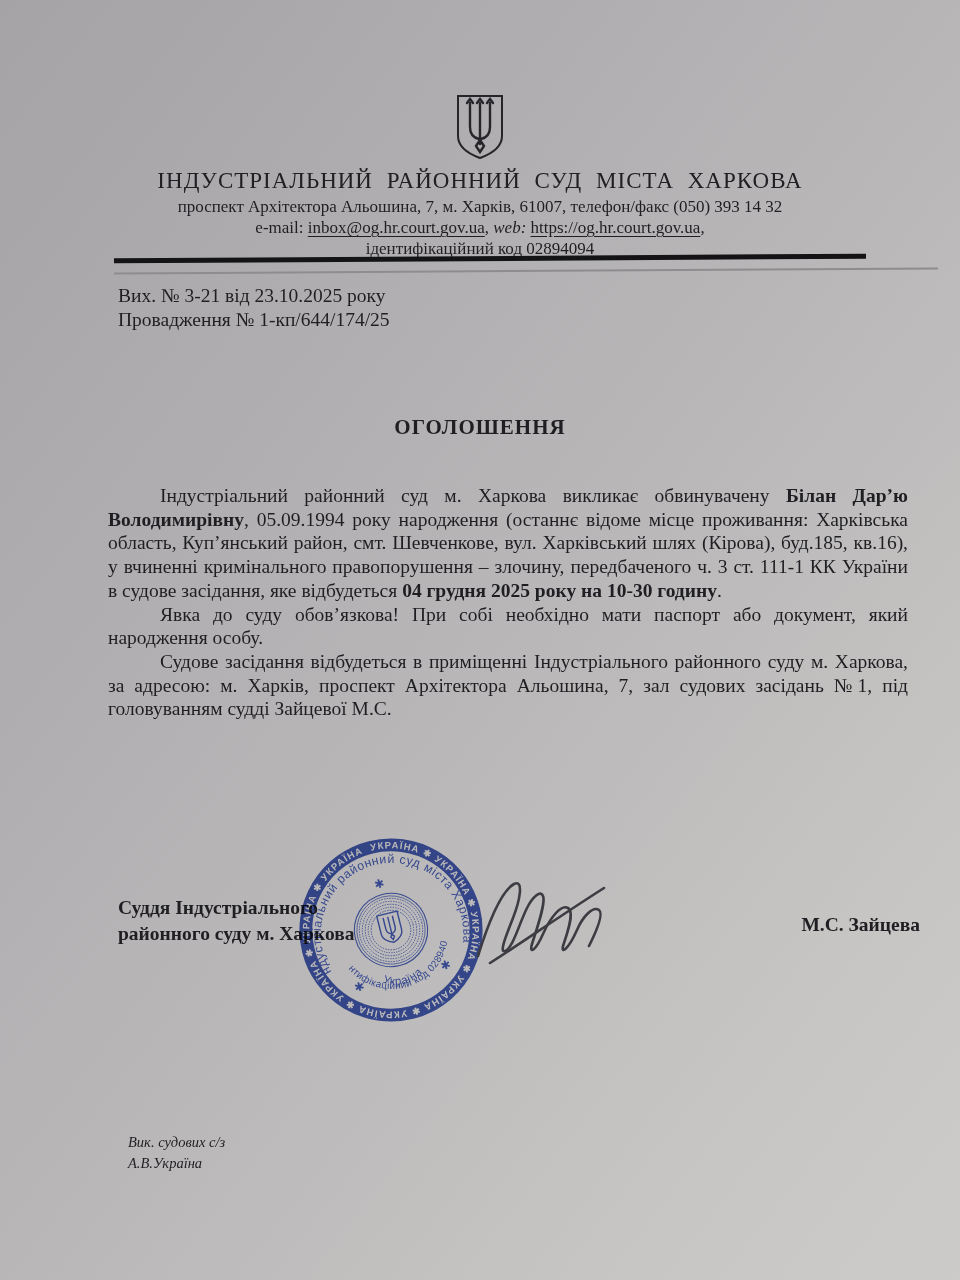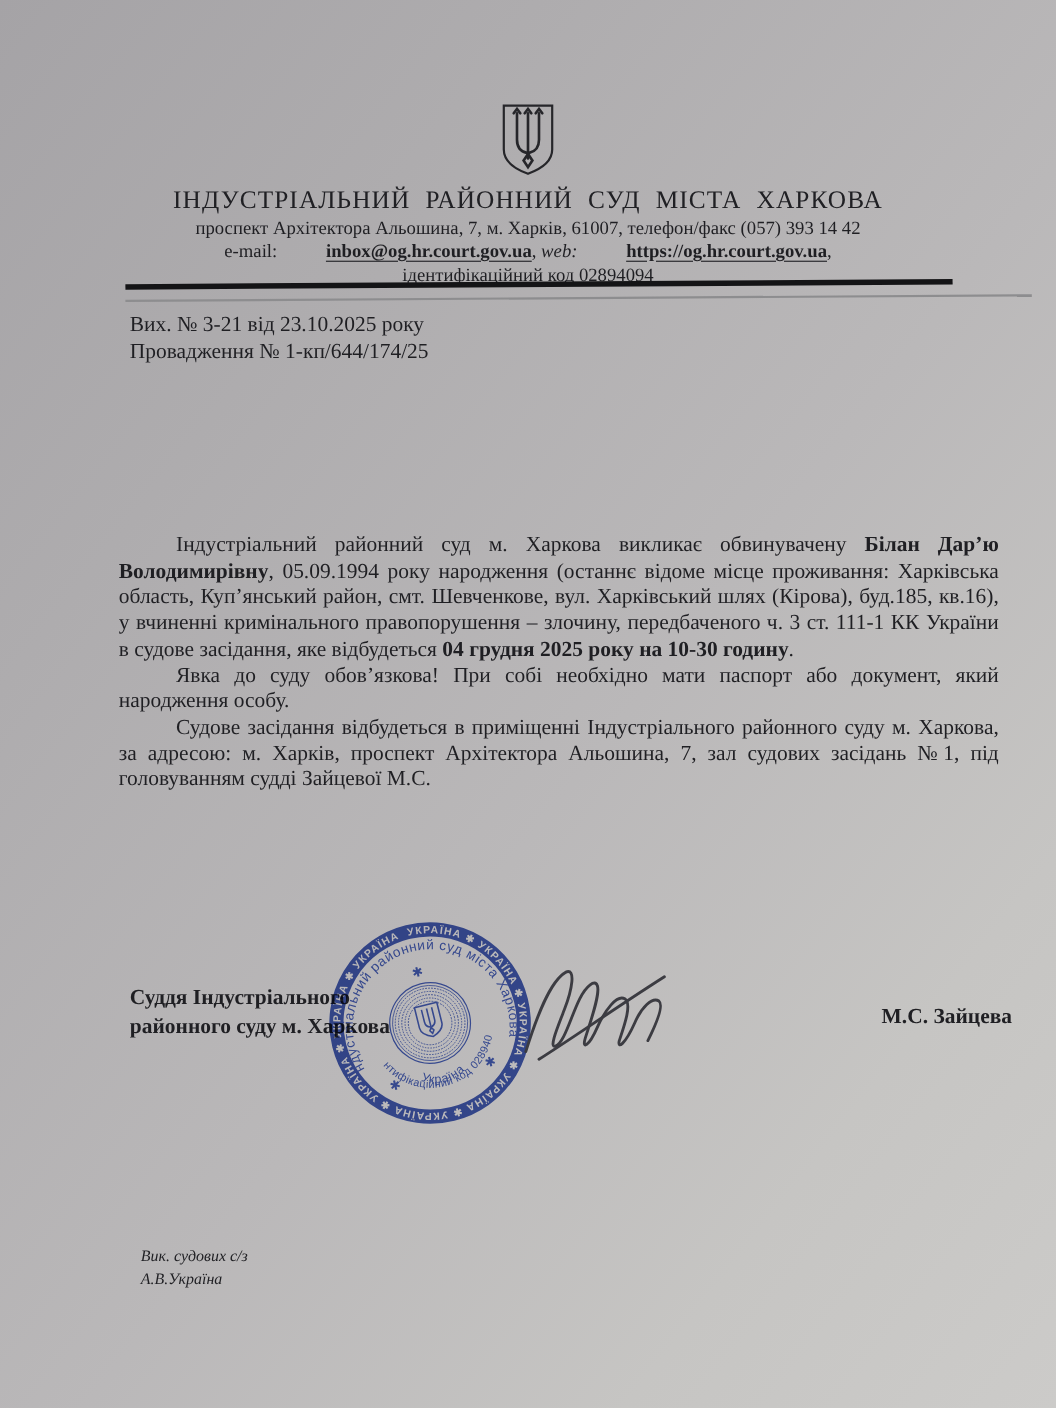--- a/index.html
+++ b/index.html
@@ -10,21 +10,21 @@
     background:linear-gradient(128deg,#a5a3a6 0%,#aeacae 25%,#bab8b9 55%,#c6c5c3 80%,#cccbc9 100%);
   }
   .doc{position:relative;width:960px;height:900px;}
 
   
   .header-block{position:absolute;top:94px;left:0;width:100%;text-align:center;}
   .emblem{display:inline-block;}
   .court-name{margin-top:4px;font-size:23px;letter-spacing:1px;word-spacing:7px;font-weight:normal;color:#202024;}
   .addr-line{margin-top:3px;font-size:17px;}
   .email-line{margin-top:1px;font-size:17px;}
-  .email-line .lnk{text-decoration:underline;text-underline-offset:3px;font-weight:bold;margin-left:40px;}
+  .email-line .lnk{text-decoration:underline;text-underline-offset:3px;font-weight:normal;}
   .email-line .weblabel{font-style:italic;}
   .id-line{margin-top:1px;font-size:17px;}
 
   .rule-thick{position:absolute;top:256px;left:114px;width:752px;height:5px;background:#141416;transform:rotate(-0.35deg);}
   .rule-thin{position:absolute;top:270px;left:114px;width:824px;height:2px;background:#8d8d8f;transform:rotate(-0.35deg);}
 
   
   .ref-block{position:absolute;top:284px;left:118px;font-size:19.5px;line-height:23.5px;}
 
   
@@ -56,33 +56,34 @@
         <path d="M26,9 V50"></path>
         <path d="M16,9 V33 Q16,43 25,45"></path>
         <path d="M36,9 V33 Q36,43 27,45"></path>
         <path d="M13,9 L16,5 L19,9"></path>
         <path d="M23,9 L26,5 L29,9"></path>
         <path d="M33,9 L36,5 L39,9"></path>
         <path d="M26,46 L22,52 L26,58 L30,52 Z"></path>
       </g>
     </svg>
     <div class="court-name">ІНДУСТРІАЛЬНИЙ РАЙОННИЙ СУД МІСТА ХАРКОВА</div>
-    <div class="addr-line">проспект Архітектора Альошина, 7, м. Харків, 61007, телефон/факс (057) 393 14 42</div>
+    <div class="addr-line">проспект Архітектора Альошина, 7, м. Харків, 61007, телефон/факс (050) 393 14 32</div>
     <div class="email-line"><span>e-mail: </span><span class="lnk">inbox@og.hr.court.gov.ua</span><span>, </span><span class="weblabel">web: </span><span class="lnk">https://og.hr.court.gov.ua</span><span>,</span></div>
     <div class="id-line">ідентифікаційний код 02894094</div>
   </div>
 
   <div class="rule-thick"></div>
   <div class="rule-thin"></div>
 
   <div class="ref-block">
     <div>Вих. № 3-21 від 23.10.2025 року</div>
     <div>Провадження № 1-кп/644/174/25</div>
   </div>
 
+  <div class="title">ОГОЛОШЕННЯ</div>
 
   <div class="content">
     <p><span>Індустріальний районний суд м. Харкова викликає обвинувачену </span><span class="b">Білан Дар’ю Володимирівну</span><span>, 05.09.1994 року народження (останнє відоме місце проживання: Харківська область, Куп’янський район, смт. Шевченкове, вул. Харківський шлях (Кірова), буд.185, кв.16), у вчиненні кримінального правопорушення – злочину, передбаченого ч. 3 ст. 111-1 КК України в судове засідання, яке відбудеться  </span><span class="b">04 грудня 2025 року на 10-30 годину</span><span>.</span></p>
     <p>Явка до суду обов’язкова! При собі необхідно мати паспорт або документ, який народження особу.</p>
     <p>Судове засідання відбудеться в приміщенні Індустріального районного суду м. Харкова, за адресою: м. Харків, проспект Архітектора Альошина, 7, зал судових засідань №1, під головуванням судді Зайцевої М.С.</p>
   </div>
 
   <div class="judge-title">
     <div>Суддя Індустріального</div>
     <div>районного суду м. Харкова</div>

